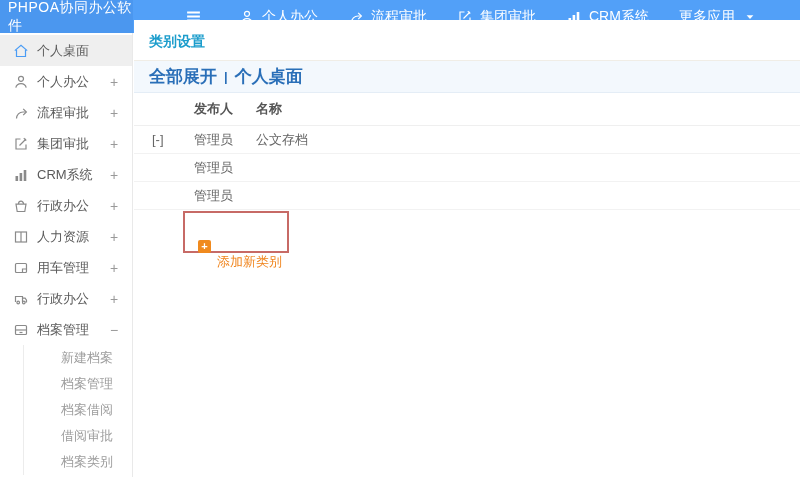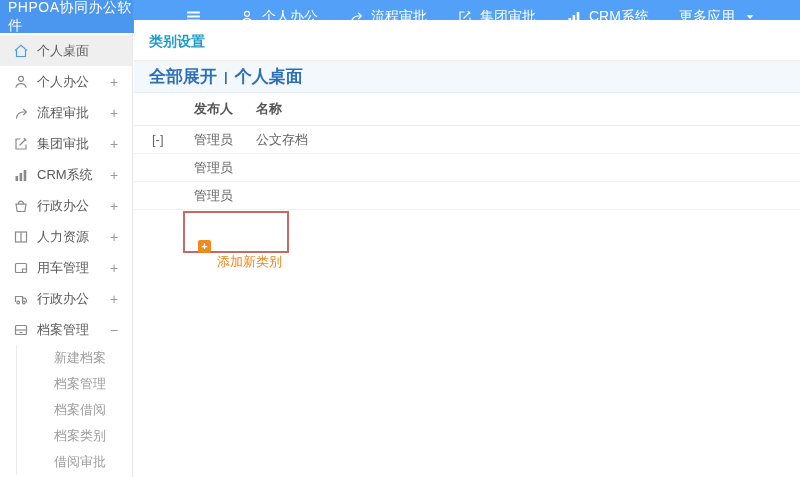--- a/index.html
+++ b/index.html
@@ -33,21 +33,21 @@
   }
   .side-item {
     height:31px; display:flex; align-items:center; padding:0 12px 0 13px;
     color:#5a5a5a; font-size:13px; cursor:pointer;
   }
   .side-item.active { background:#efefef; }
   .side-item .sicon { width:16px; height:16px; margin-right:8px; color:#8a8a8a; display:flex; align-items:center; justify-content:center; }
   .side-item.active .sicon { color:#4a9cf5; }
   .side-item .slabel { flex:1; }
   .side-item .sexp { color:#999; font-size:14px; width:12px; text-align:center; }
-  .submenu { margin-left:16px; border-left:1px solid #ececec; }
+  .submenu { margin-left:23px; border-left:1px solid #ececec; }
   .sub-item {
     height:26px; display:flex; align-items:center; padding-left:37px;
     color:#9c9c9c; font-size:13px; cursor:pointer;
   }
 
   
   .main { position:absolute; left:134px; top:20px; width:666px; height:444px; background:#fff; }
   .title-block { padding:13px 15px 9px 15px; border-bottom:1px solid #f0ede6; }
   .page-title { color:#1c9dcc; font-size:14px; font-weight:bold; }
   .toolbar {
@@ -260,22 +260,22 @@
         </svg>
     </span>
     <span class="slabel">档案管理</span>
     <span class="sexp">−</span>
   </div>
 
   <div class="submenu">
     <div class="sub-item">新建档案</div>
     <div class="sub-item">档案管理</div>
     <div class="sub-item">档案借阅</div>
+    <div class="sub-item">借阅审批</div>
     <div class="sub-item">档案类别</div>
-    <div class="sub-item">借阅审批</div>
   </div>
 </div>
 
 <div class="main">
 
   <div class="title-block">
     <span class="page-title">类别设置</span>
   </div>
 
   <div class="toolbar">

